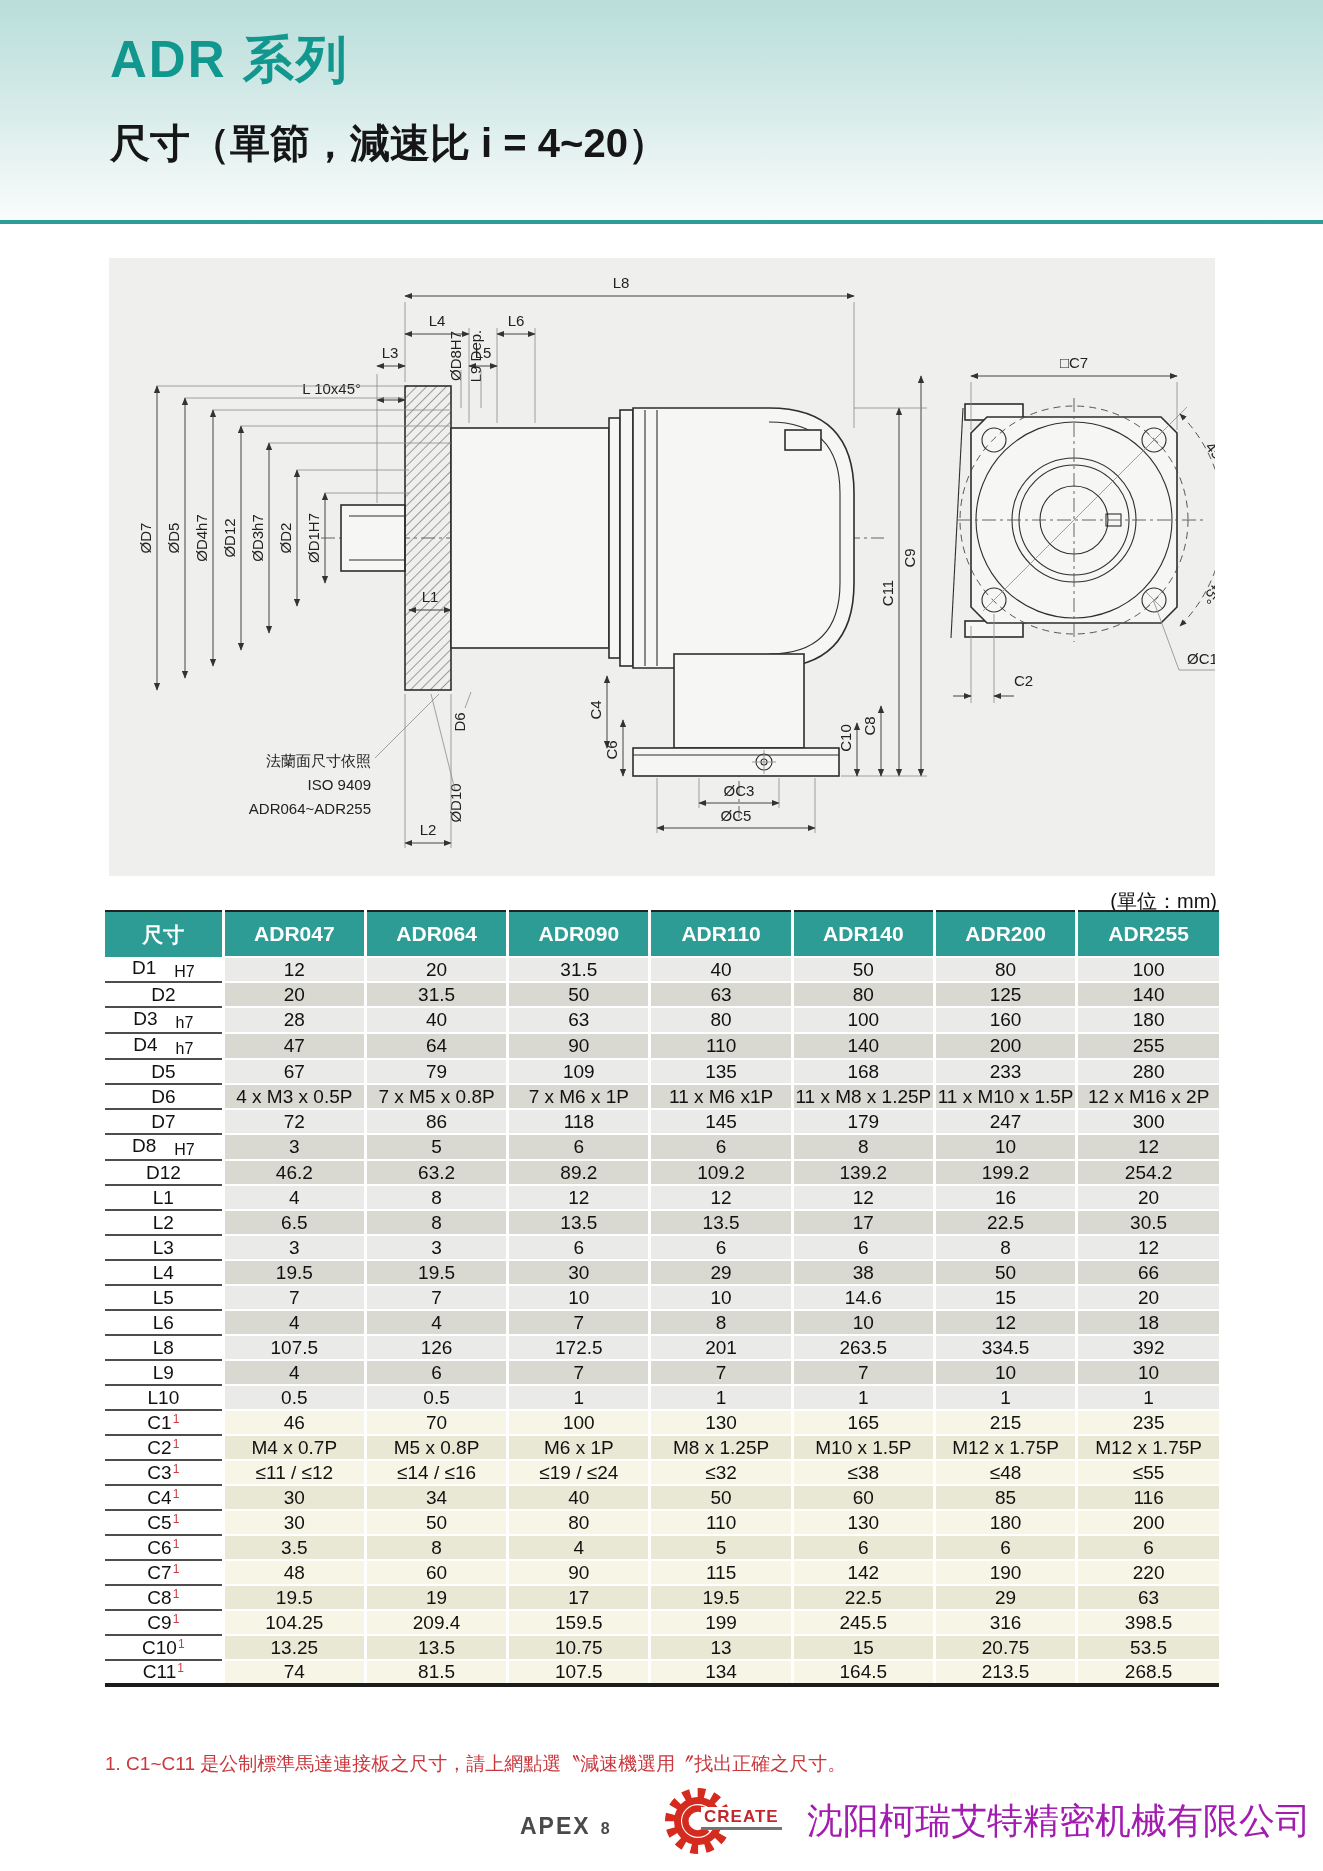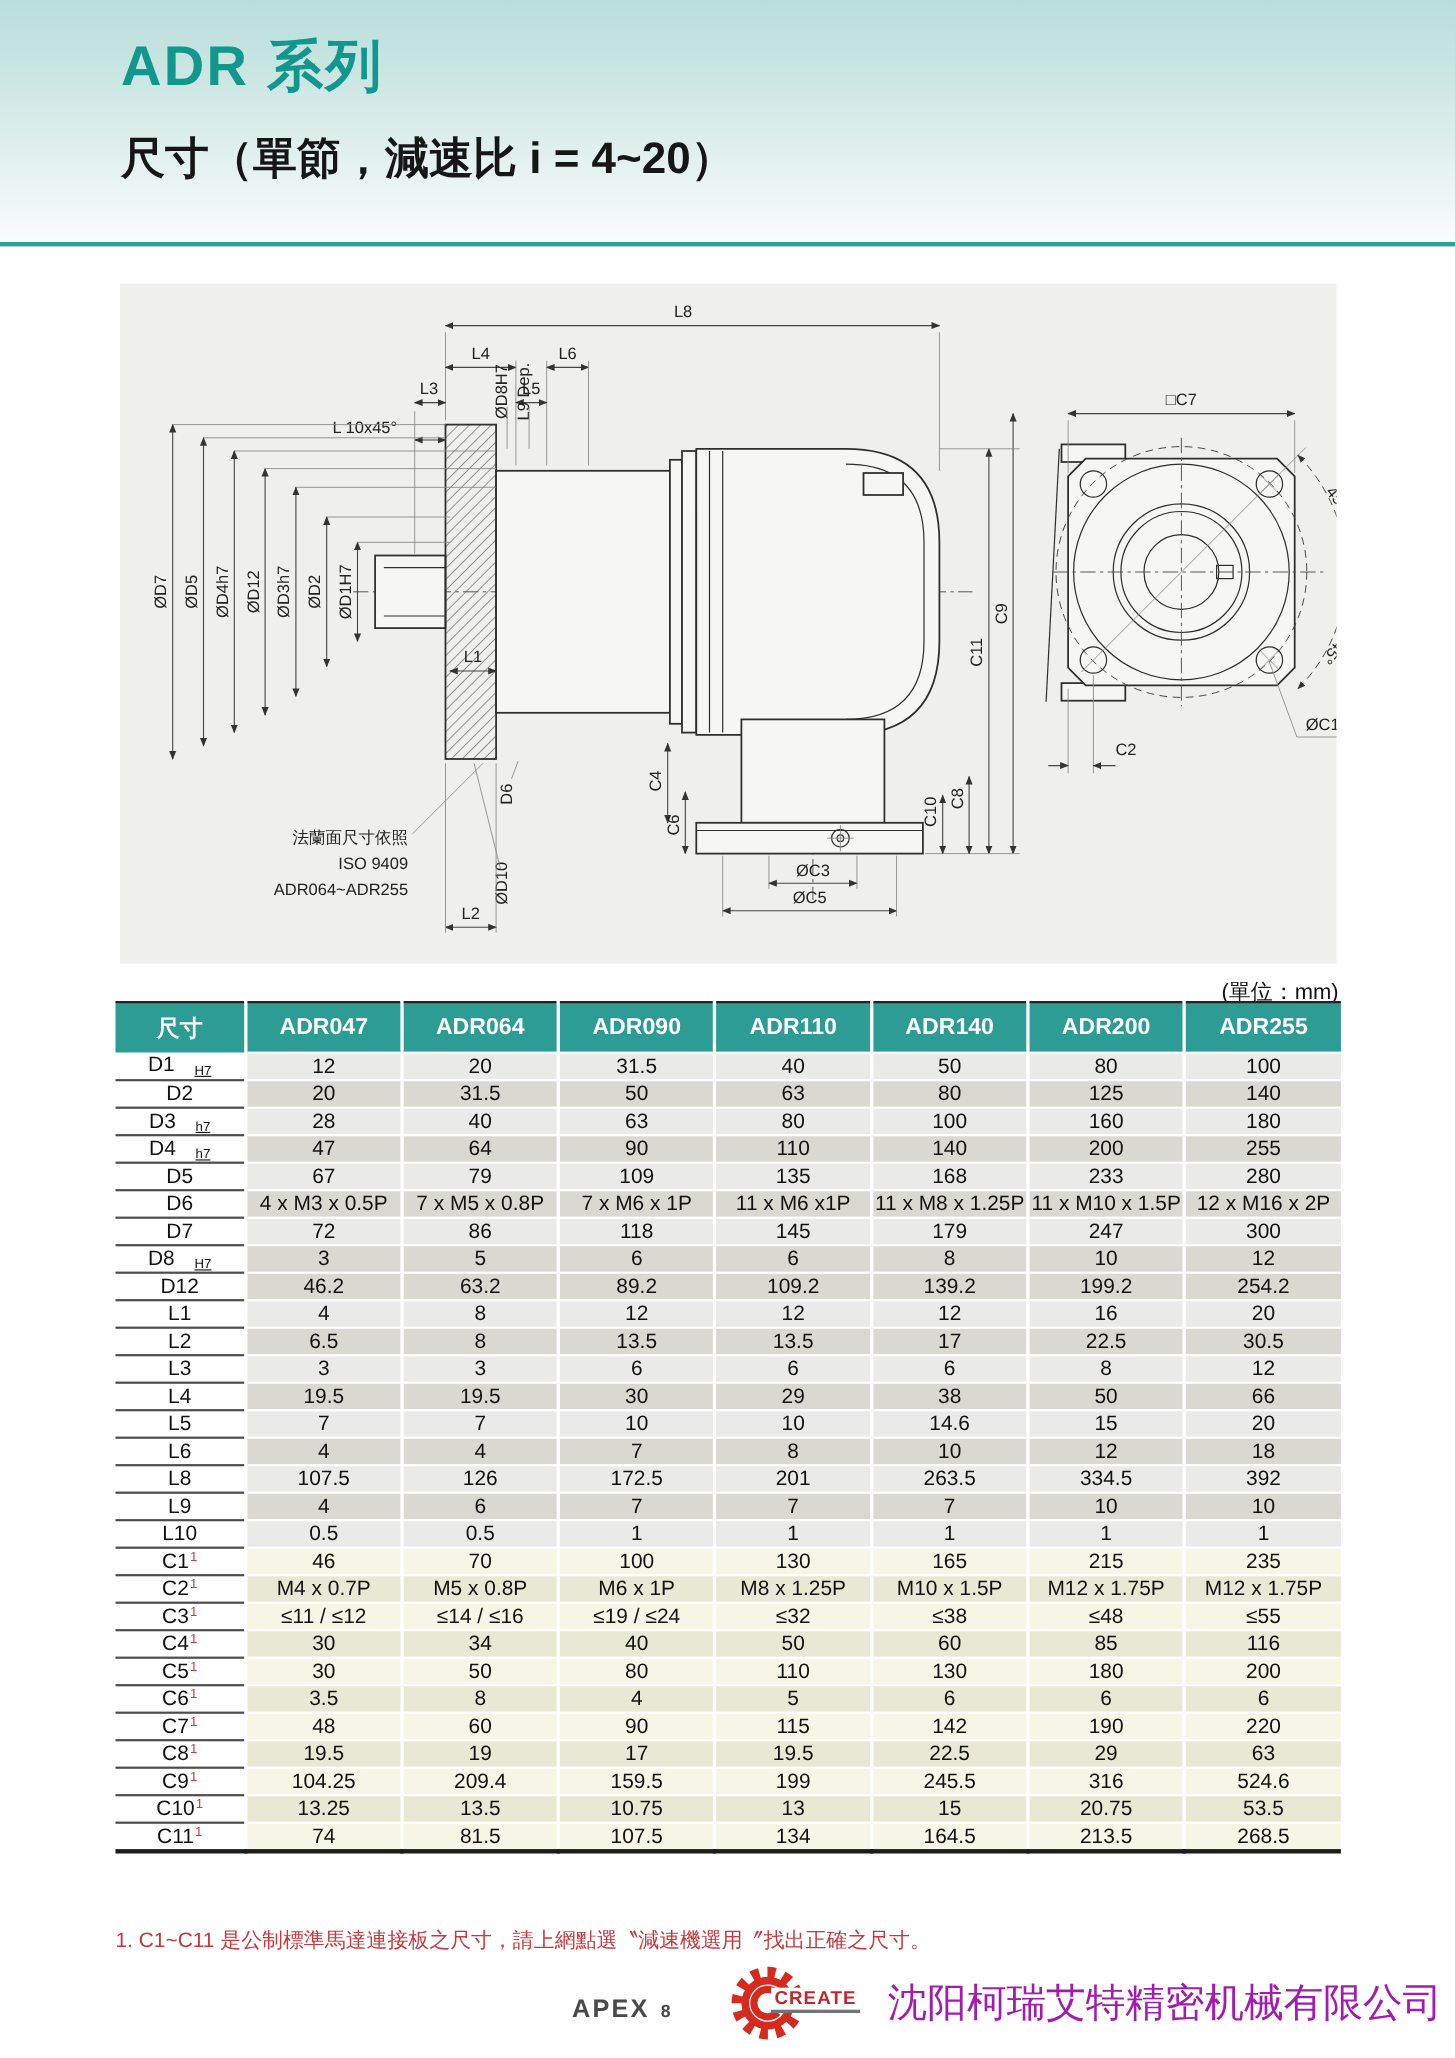--- a/index.html
+++ b/index.html
@@ -32,21 +32,21 @@
   table.dims thead th { background:#2d9c95; color:#fff; font-size:21px; font-weight:700; height:46px;
                         border-top:2px solid #222; border-left:3px solid #fff; }
   table.dims thead th:first-child { border-left:none; }
   table.dims td { text-align:center; font-size:19px; color:#111; height:25px; }
   td.lbl { background:#fff; border-bottom:2px solid #4d4d4d; font-size:20px; }
   td.val { border-left:3px solid #fff; border-top:2px solid #fff; }
   tr.g-light td.val { background:#eaeae8; }
   tr.g-dark  td.val { background:#d9d9d1; }
   tr.c-light td.val { background:#f7f6e6; }
   tr.c-dark  td.val { background:#e9e8d5; }
-  .sub { font-size:12px; vertical-align:-3px; margin-left:18px;text-decoration:underline; }
+  .sub { font-size:16px; vertical-align:-3px; margin-left:18px; }
   .sup { font-size:12px; color:#cb3a3e; vertical-align:6px; margin-left:1px; }
 
   
   .footnote { position:absolute; left:105px; top:1751px; font-size:19px; color:#c9383d; }
   .apex { position:absolute; left:520px; top:1813px; font-weight:700; color:#4a4a4a; }
   .apex .brand { font-size:23px; letter-spacing:2px; }
   .apex .pg { font-size:16px; margin-left:10px; }
   .company-block { position:absolute; right:12px; top:1786px; display:flex; align-items:center; }
   .logo-wrap { position:relative; width:70px; height:70px; }
   .create-txt { position:absolute; left:38px; top:21px; font-size:17px; font-weight:800; color:#c1272d;
@@ -534,21 +534,21 @@
             <td class="val">63</td>
           </tr>
           <tr class="c-light">
             <td class="lbl">C9<span class="sup">1</span></td>
             <td class="val">104.25</td>
             <td class="val">209.4</td>
             <td class="val">159.5</td>
             <td class="val">199</td>
             <td class="val">245.5</td>
             <td class="val">316</td>
-            <td class="val">524.6</td>
+            <td class="val">398.5</td>
           </tr>
           <tr class="c-dark">
             <td class="lbl">C10<span class="sup">1</span></td>
             <td class="val">13.25</td>
             <td class="val">13.5</td>
             <td class="val">10.75</td>
             <td class="val">13</td>
             <td class="val">15</td>
             <td class="val">20.75</td>
             <td class="val">53.5</td>

